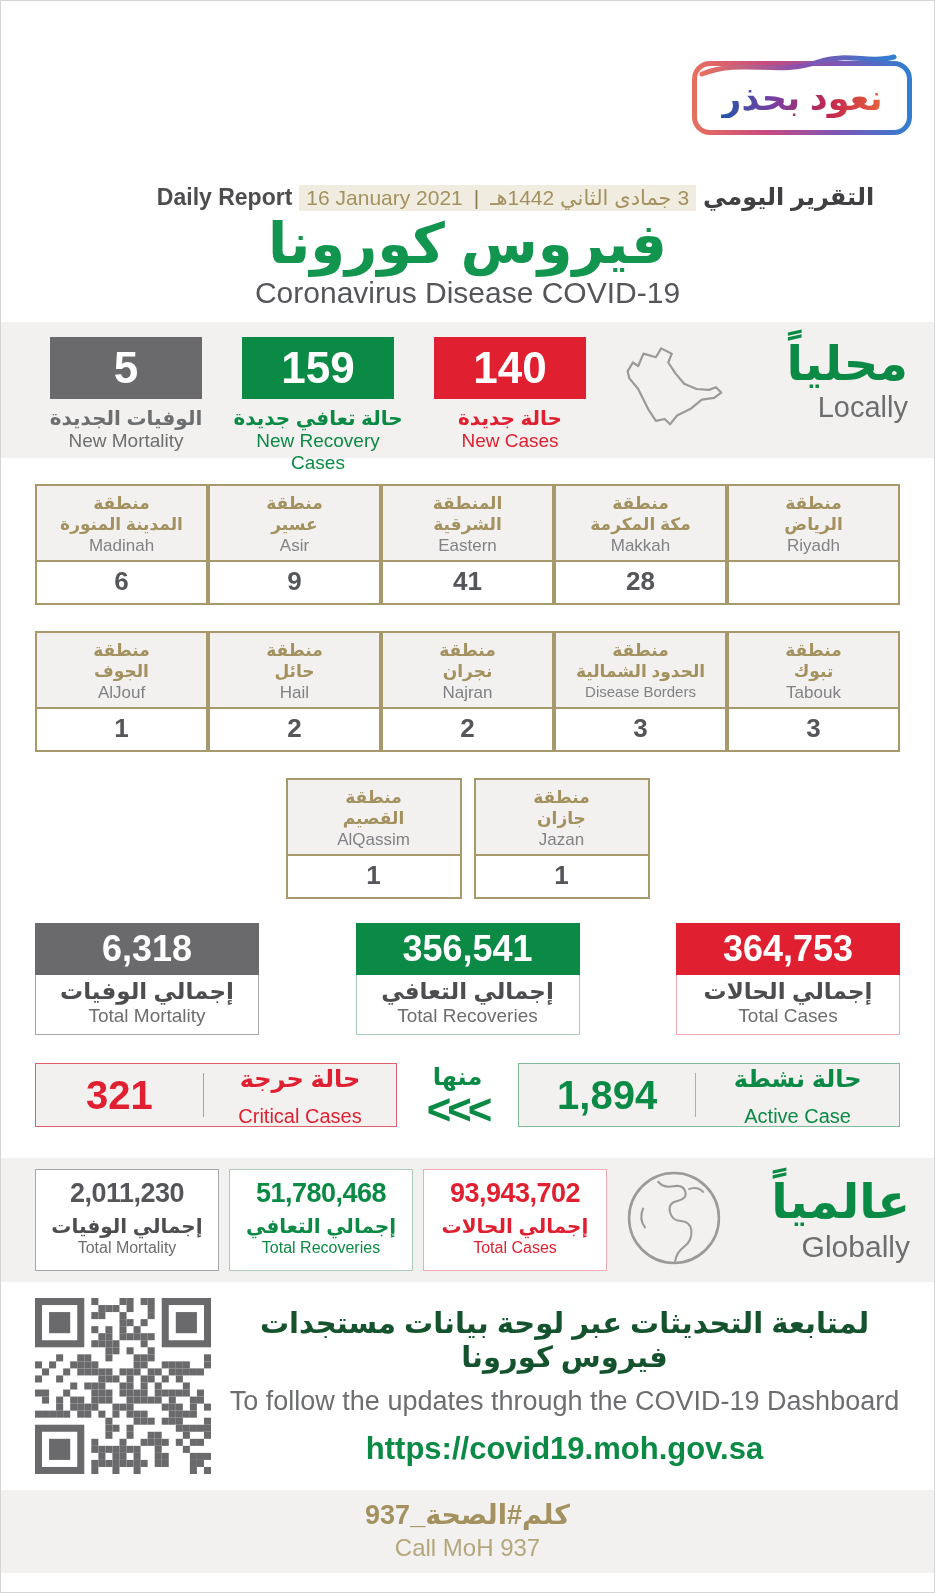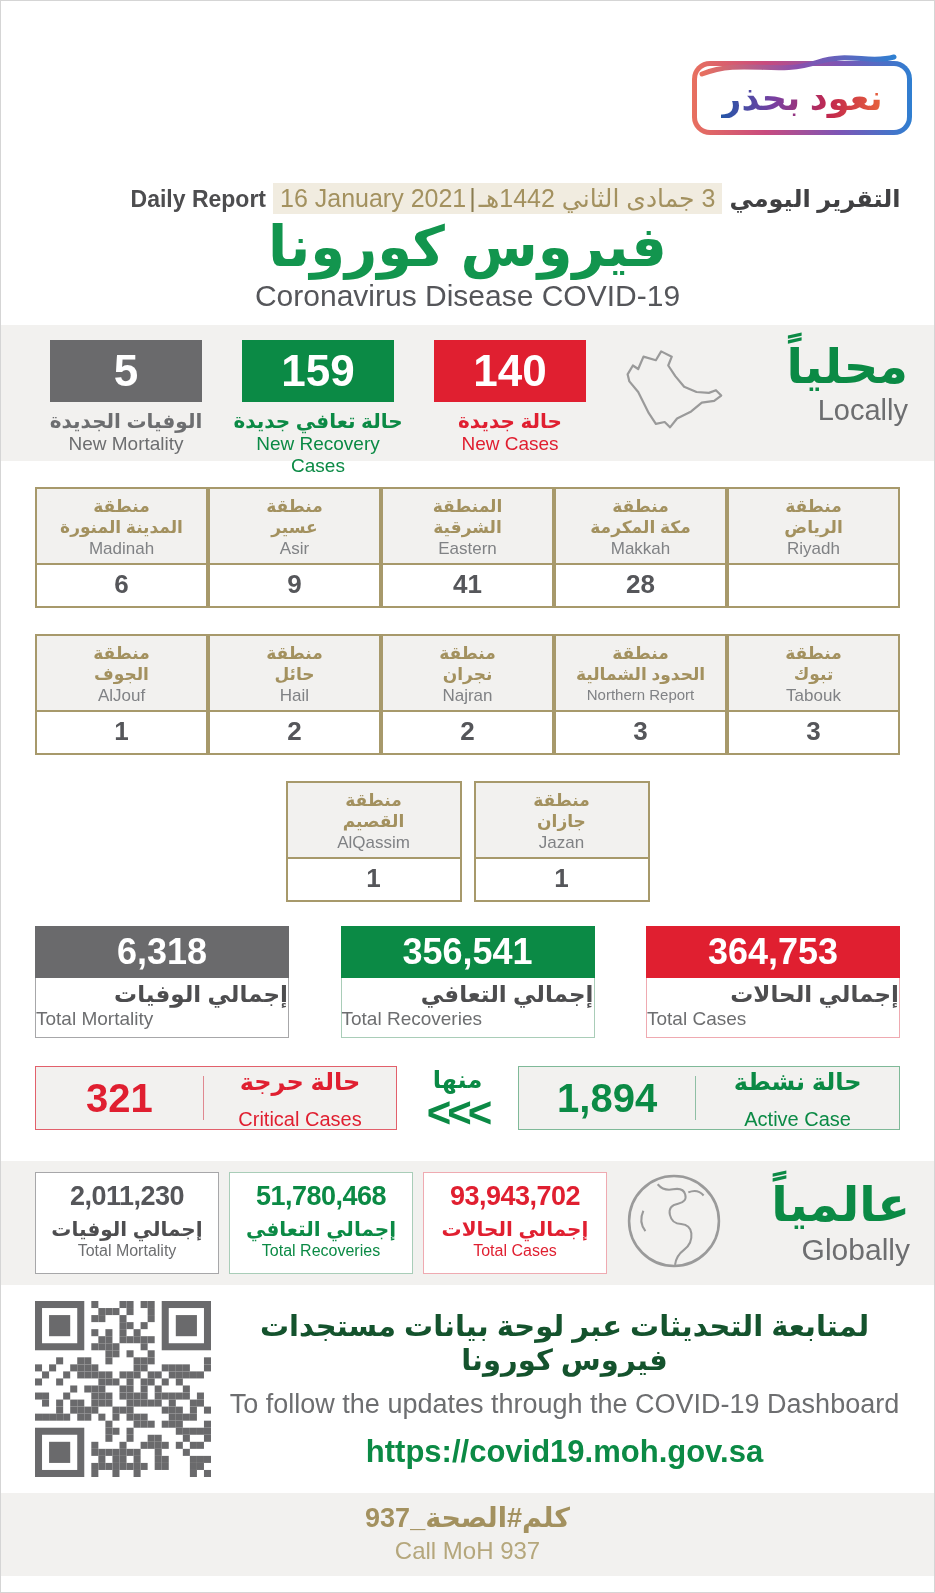--- a/index.html
+++ b/index.html
@@ -10,21 +10,21 @@
 .logo{position:absolute;left:50px;top:22px;width:160px;text-align:center}
 .logo-ar{color:#0b8a45;font-size:27px;font-weight:bold;margin-top:-2px}
 .logo-en{color:#5e6f66;font-size:16px;margin-top:2px}
 .badge{position:absolute;right:22px;top:60px;width:220px;height:74px;border-radius:18px;background:linear-gradient(90deg,#e8705f,#c84b7e,#7d55b5,#2f7fd1);padding:5px}
 .badge-inner{width:100%;height:100%;background:#fff;border-radius:13px;display:flex;align-items:center;justify-content:center}
 .badge-text{font-size:35px;font-weight:bold;background:linear-gradient(90deg,#2456a8,#7a3fa0,#c2274d,#e8633a);-webkit-background-clip:text;background-clip:text;color:transparent}
 .badge-wave{position:absolute;top:-9px;right:14px;pointer-events:none}
 
 .report{display:flex;justify-content:center;align-items:baseline;gap:7px;margin-top:6px;transform:translateX(48px)}
 .report-en{font-weight:bold;font-size:23px;color:#4d4d4f}
-.hl{background:#f1ece0;padding:1px 7px;display:flex;align-items:center;gap:3px;color:#a3915f;font-size:25px}
+.hl{background:#f1ece0;padding:1px 7px;display:flex;align-items:center;gap:11px;color:#a3915f;font-size:21px}
 .hl .sep{color:#8a7c50}
 .report-ar{font-weight:bold;font-size:24px;color:#404042}
 .title-ar{text-align:center;color:#12954e;font-size:56px;font-weight:bold;line-height:1.1;margin-top:2px}
 .title-en{text-align:center;color:#55565a;font-size:30px;margin-top:1px}
 
 .band{background:#f2f1ef}
 
 .locally-band{margin-top:12px;height:136px;display:flex;align-items:flex-start;padding:15px 26px 0 36px}
 .stat{width:178px;text-align:center;margin-right:14px}
 .stat-box{width:152px;height:62px;margin:0 auto;display:flex;align-items:center;justify-content:center;color:#fff;font-size:44px;font-weight:bold}
@@ -43,21 +43,21 @@
 
 .regions-row{display:flex;justify-content:space-between;padding:0 34px;margin-top:26px}
 .regions-row.center{justify-content:center;gap:12px}
 .card{width:176px;border:2px solid #a7996b;background:#fff}
 .card-head{background:#f2f1ef;text-align:center;padding:7px 2px 5px;border-bottom:2px solid #a7996b;height:76px}
 .card-ar{color:#a3915f;font-weight:bold;font-size:17px;line-height:1.25}
 .card-en{color:#808285;font-size:17px;margin-top:1px;white-space:nowrap}
 .card-val{text-align:center;font-size:26px;font-weight:bold;color:#55565a;padding:4px 0 6px}
 
 .totals{display:flex;justify-content:space-between;padding:0 34px;margin-top:24px}
-.total{width:254px;}
+.total{width:224px;text-align:center}
 .total-head{height:52px;color:#fff;font-size:36px;font-weight:bold;display:flex;align-items:center;justify-content:center}
 .total-body{border:1px solid;border-top:none;padding:3px 0 7px;background:#fff}
 .total-ar{font-size:23px;font-weight:bold;color:#4d4d4f}
 .total-en{font-size:19px;color:#6d6e70}
 .total.gray .total-head{background:#6a6a6c}.total.gray .total-body{border-color:#a7a7a9}
 .total.green .total-head{background:#0b8a45}.total.green .total-body{border-color:#a9cdb8}
 .total.red .total-head{background:#e01f30}.total.red .total-body{border-color:#efaab1}
 
 .ca-row{display:flex;align-items:center;padding:0 34px;margin-top:28px}
 .ca-box{height:64px;background:#f2f1ef;display:flex;align-items:center}
@@ -221,21 +221,21 @@
     <div class="card">
       <div class="card-head">
         <div class="card-ar" dir="rtl"><span>منطقة</span><br><span>نجران</span></div>
         <div class="card-en">Najran</div>
       </div>
       <div class="card-val">2</div>
     </div>
     <div class="card">
       <div class="card-head">
         <div class="card-ar" dir="rtl"><span>منطقة</span><br><span>الحدود الشمالية</span></div>
-        <div class="card-en" style="font-size:15px">Northern Report</div>
+        <div class="card-en" style="font-size:15px">Disease Borders</div>
       </div>
       <div class="card-val">3</div>
     </div>
     <div class="card">
       <div class="card-head">
         <div class="card-ar" dir="rtl"><span>منطقة</span><br><span>تبوك</span></div>
         <div class="card-en">Tabouk</div>
       </div>
       <div class="card-val">3</div>
     </div>

